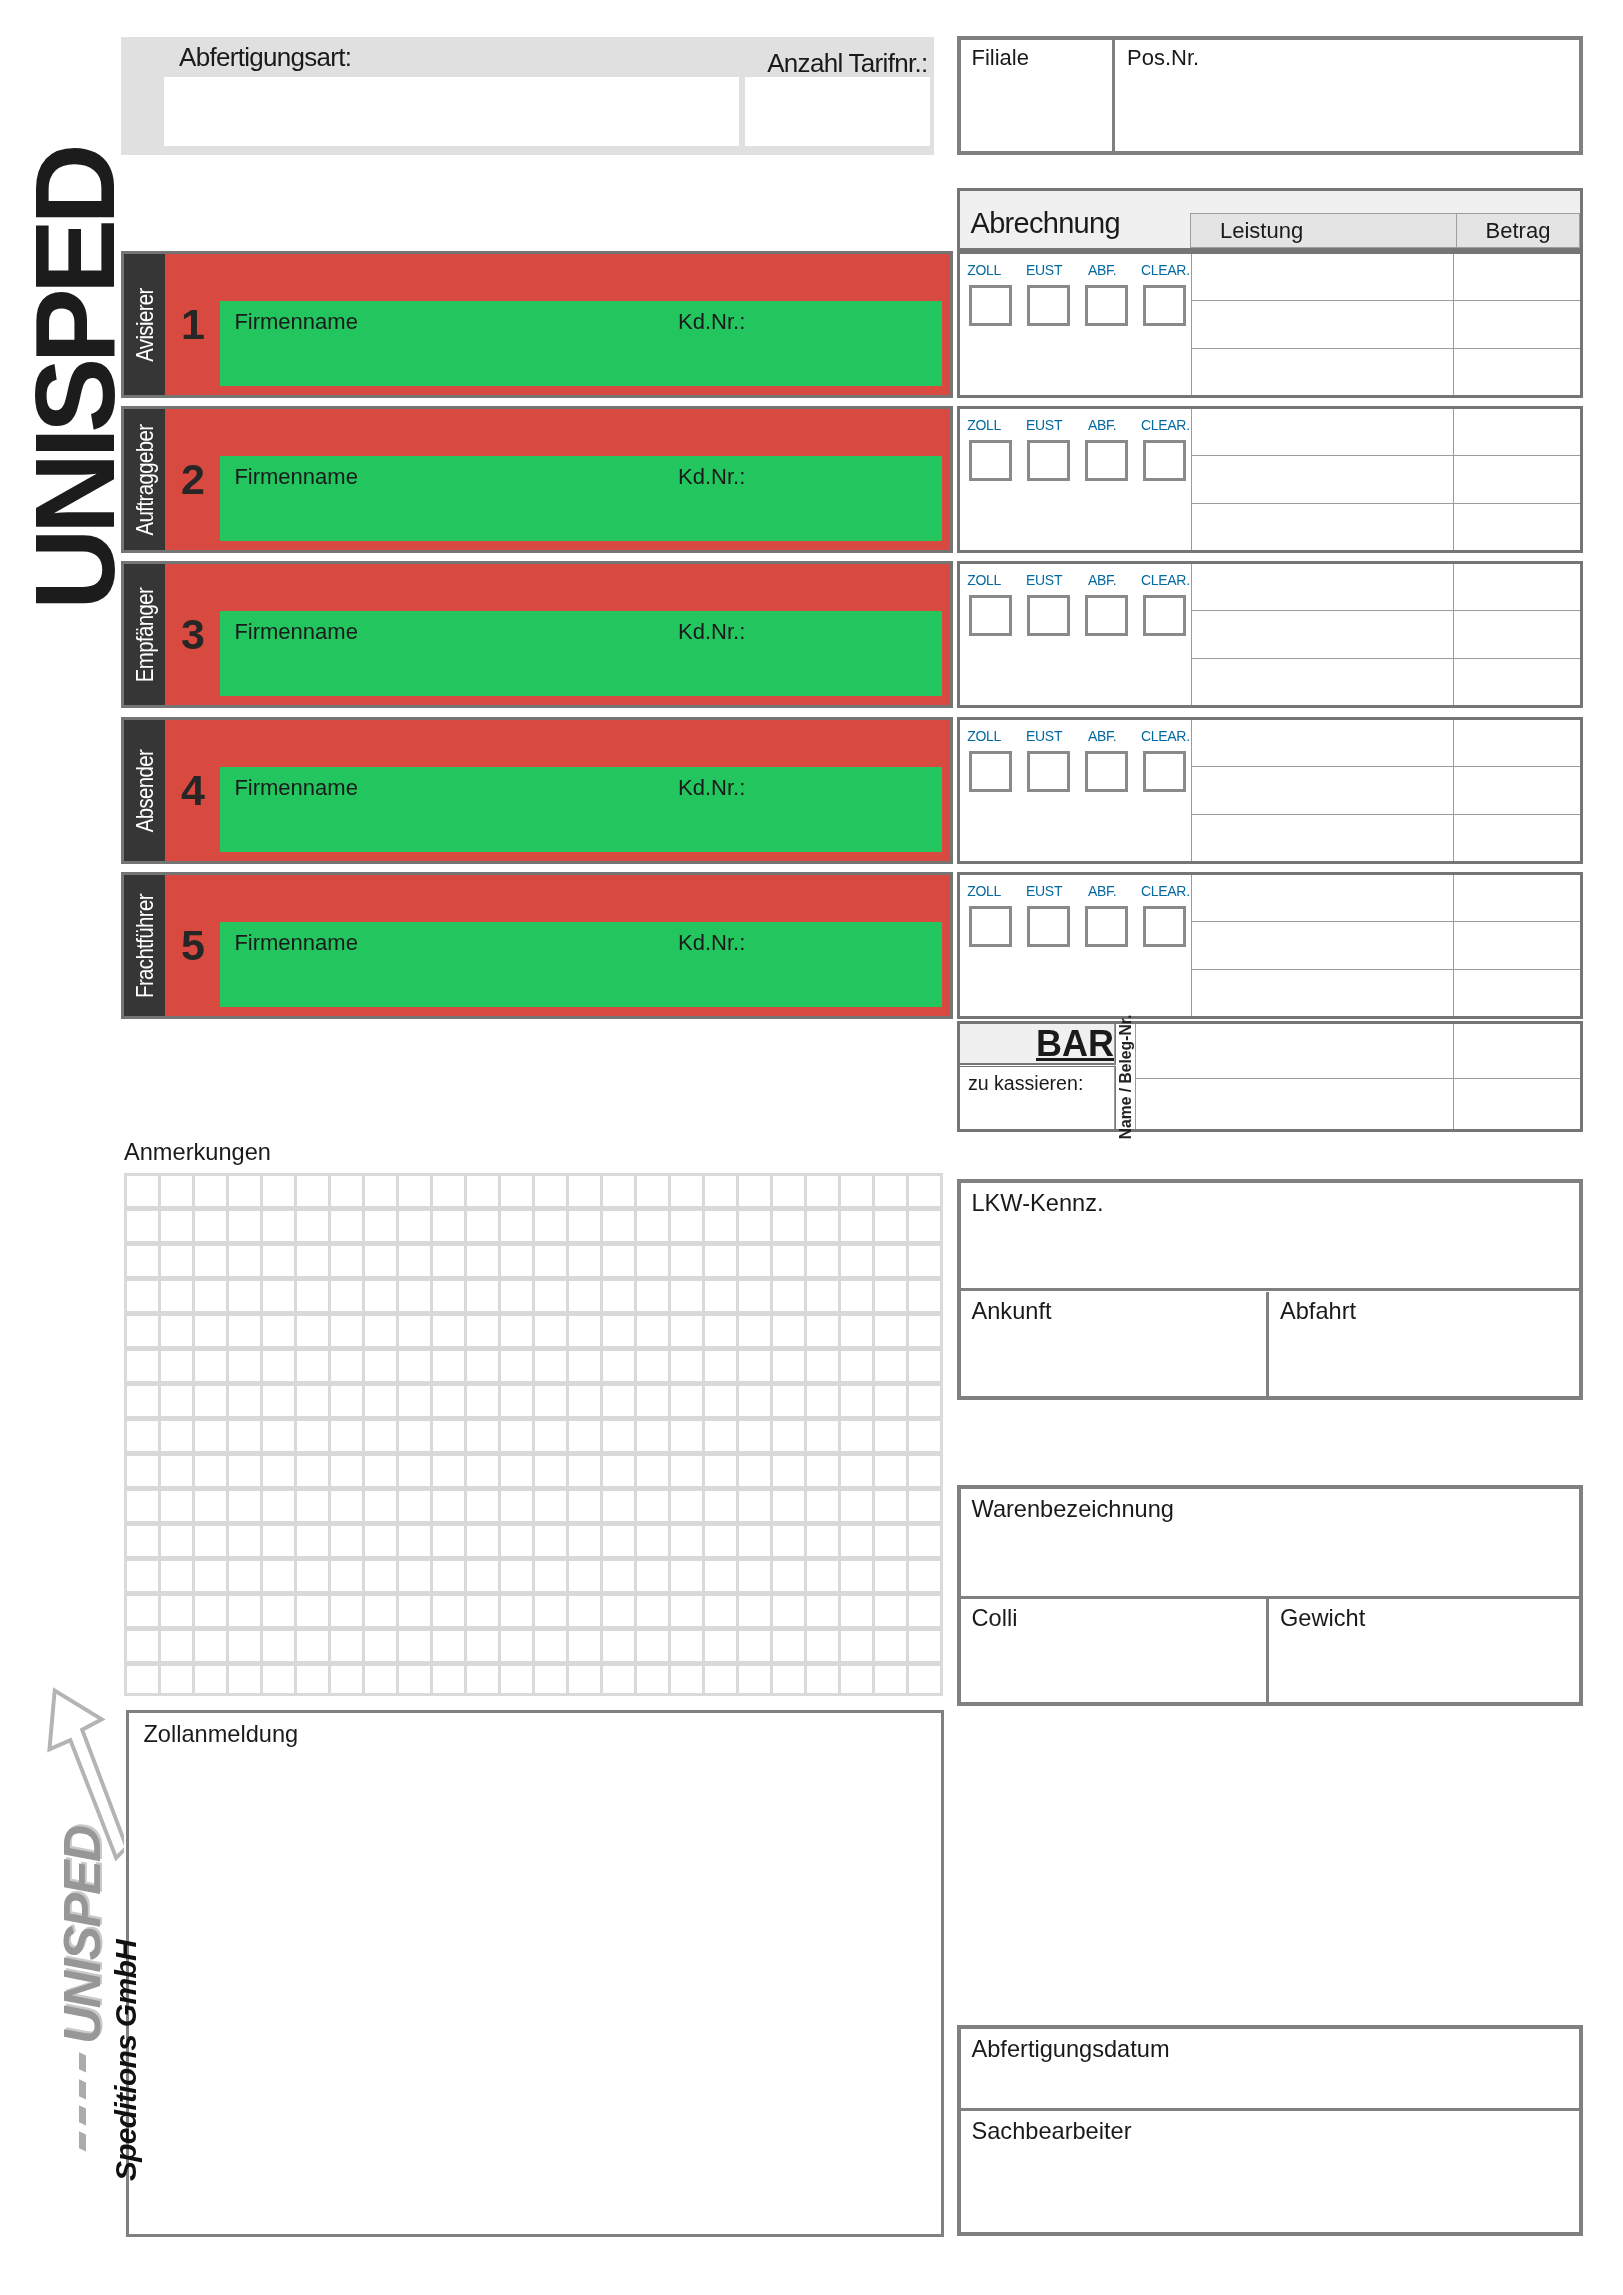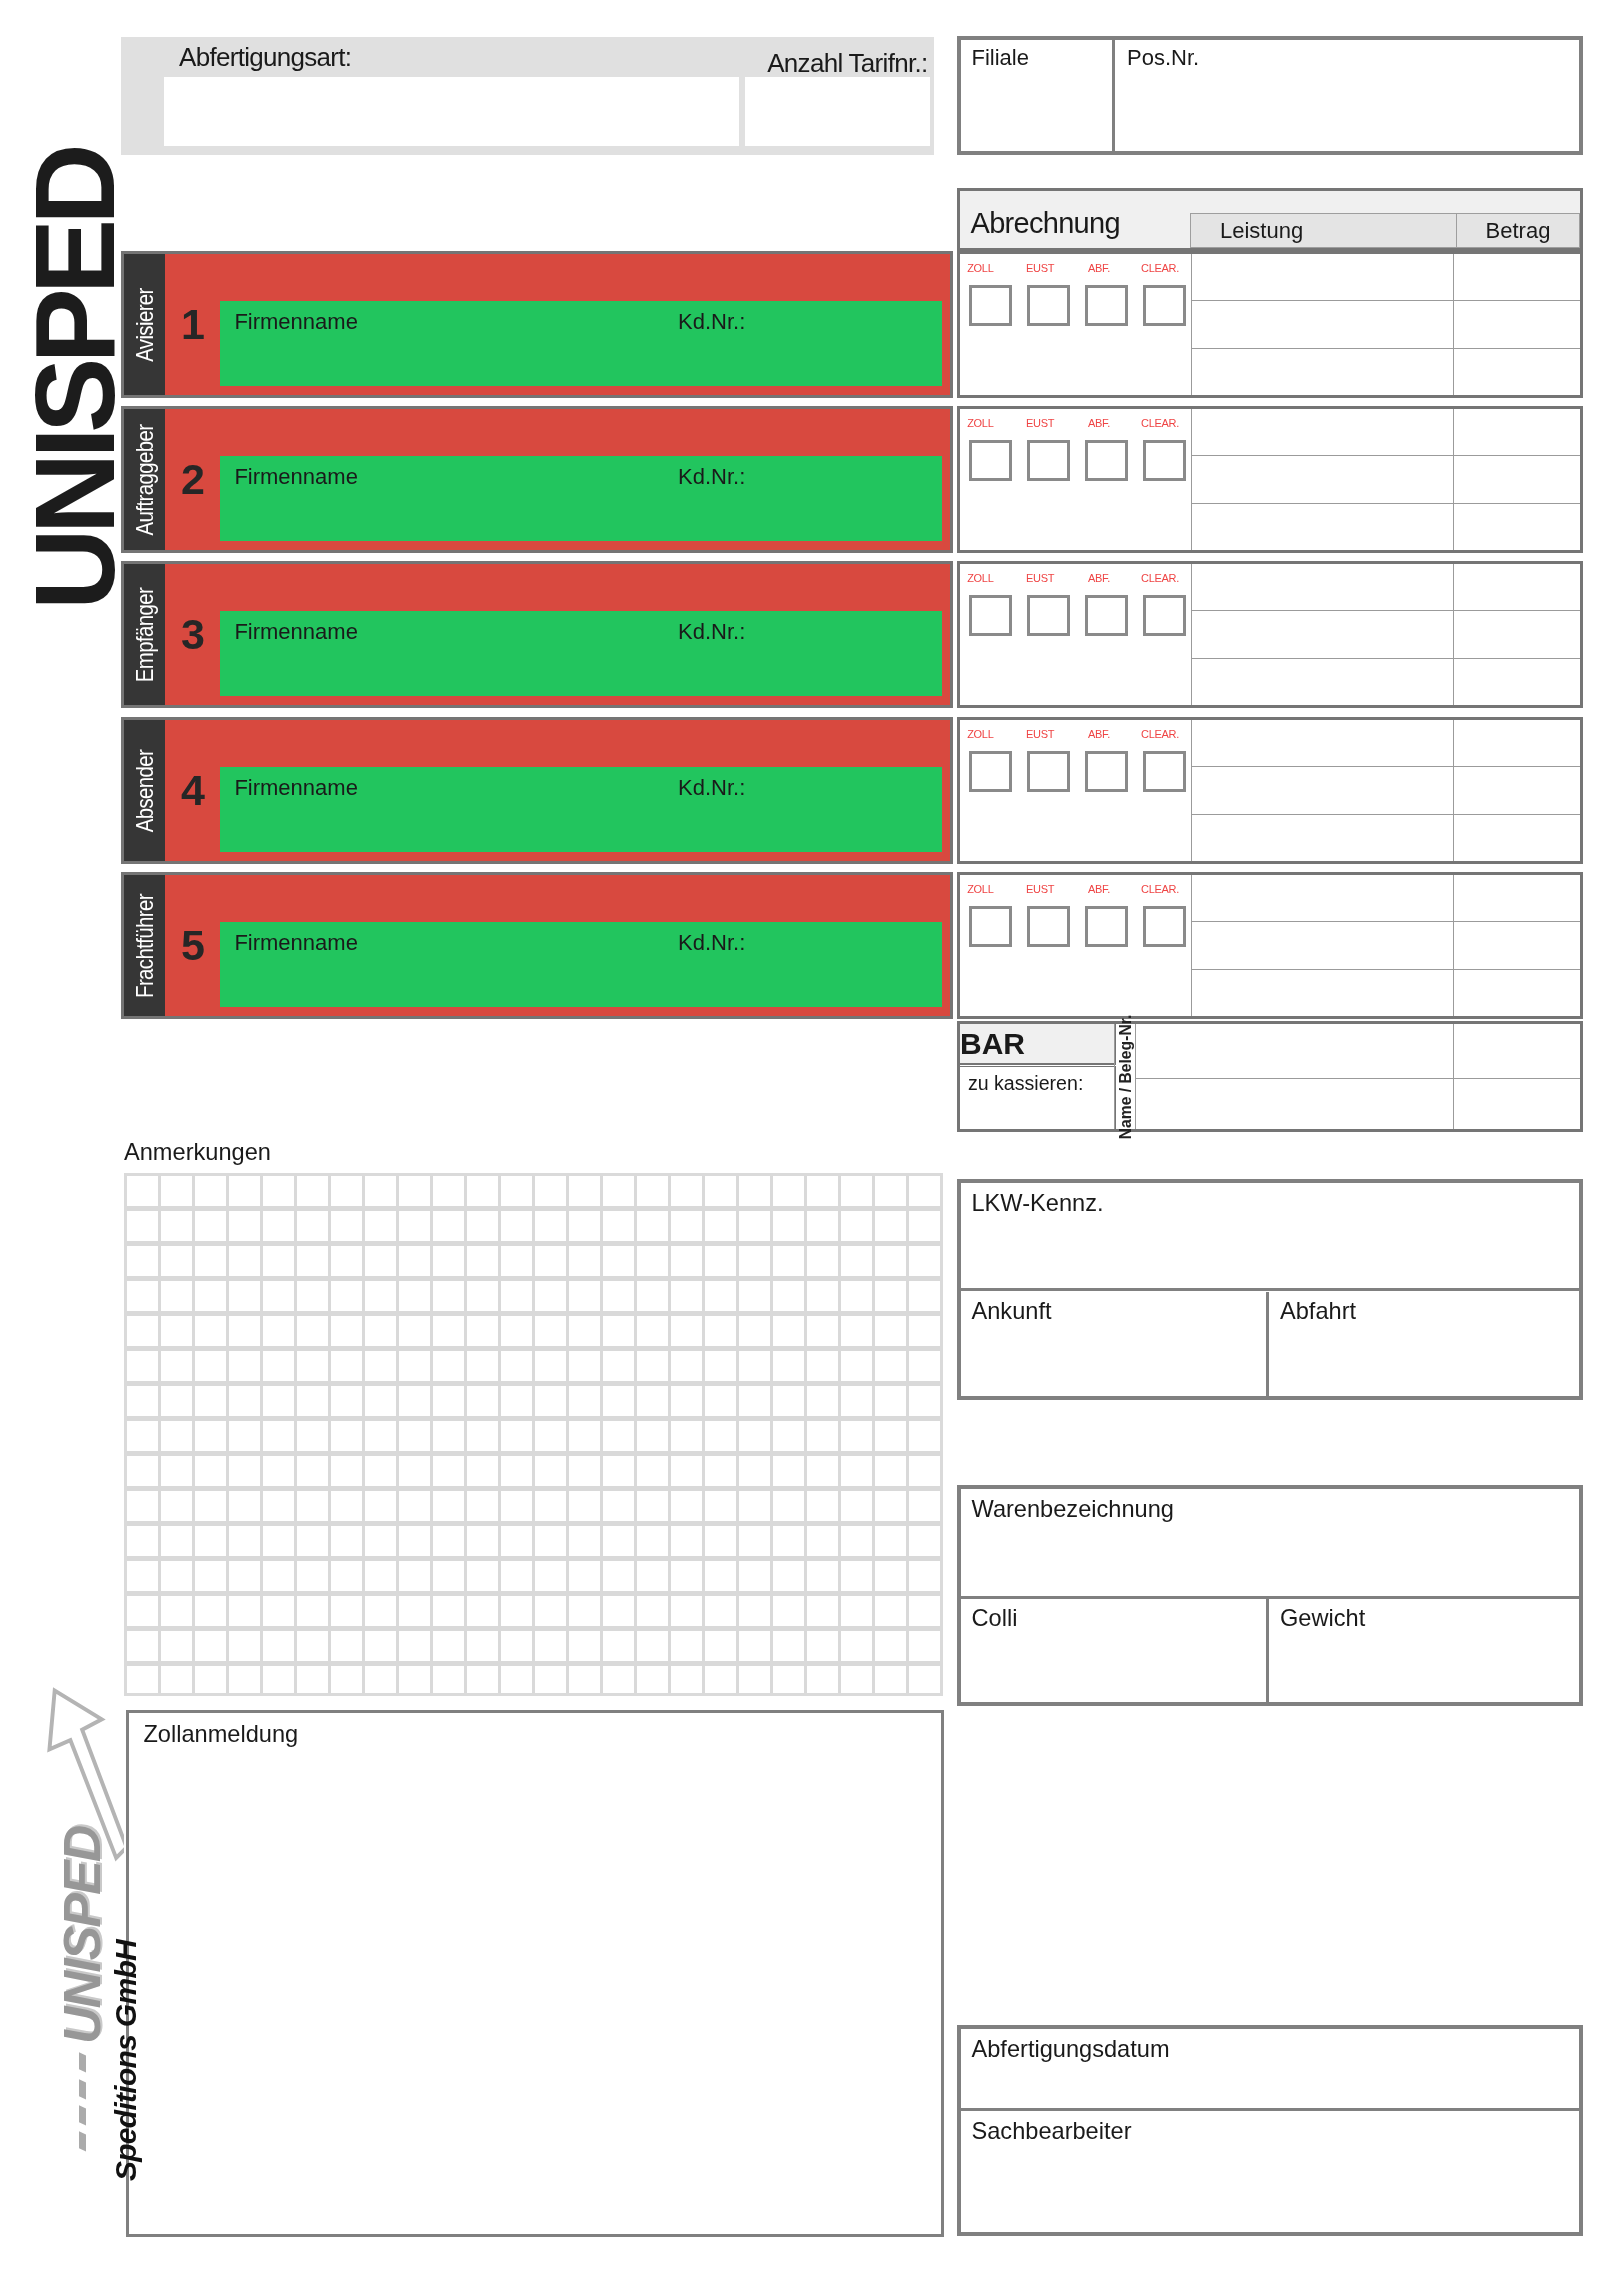--- a/index.html
+++ b/index.html
@@ -48,29 +48,29 @@
   .rownum { position:absolute; left:41px; top:0; bottom:0; width:56px; display:flex; align-items:center; justify-content:center;
             font-size:43px; font-weight:bold; color:#262626; }
   .inner-box { position:absolute; left:96px; right:8.5px; top:9.2px; bottom:9.2px; background:#22c55e;margin-top:38px; }
   .inner-box .fn { position:absolute; left:14.4px; top:7.9px; font-size:22px; }
   .inner-box .kd { position:absolute; left:458px; top:7.9px; font-size:22px; }
 
   
   .abr-row { left:957px; width:626px; height:147px; background:#fff; border:3.3px solid #757575; }
   .vline { position:absolute; top:0; bottom:0; width:1.3px; background:#9B9B9B; }
   .hline { position:absolute; height:1.3px; background:#9B9B9B; }
-  .cklabel { position:absolute; top:7.9px; font-size:11px; letter-spacing:-0.3px; color:#ef4444; }
+  .cklabel { position:absolute; top:7.9px; font-size:14px; letter-spacing:-0.3px; color:#0369a1; }
   .ckbox { position:absolute; top:31px; width:37px; height:35px; background:#fff; border:3.9px solid #8a8a8a; }
   .cellzone { position:absolute; }
 
   
   .bar-block { left:957px; top:1021px; width:626px; height:111px; background:#fff; border:3.3px solid #757575; }
   .bar-head { position:absolute; left:0; top:0; width:154px; height:39px; background:#F0F0F0;
               border-right:2.6px solid #757575; border-bottom:2.6px solid #757575;
-              display:flex; align-items:center; justify-content:flex-start; font-size:30px; font-weight:bold; }
+              display:flex; align-items:center; justify-content:flex-end; font-size:36px; font-weight:bold;text-decoration:underline; }
   .bar-kass { position:absolute; left:0; top:42px; width:154px; bottom:0; background:#fff;
               border-right:2.6px solid #757575; border-top:1.3px solid #757575; }
   .bar-kass span { position:absolute; left:7.9px; top:5.2px; font-size:19.6px; }
   .bar-vlabel { position:absolute; left:156px; top:0; bottom:0; width:19.6px; }
   .bar-vlabel span { position:absolute; left:50%; top:50%; transform:translate(-50%,-50%) rotate(-90deg);
                      font-size:15.7px; font-weight:bold; white-space:nowrap; color:#222; }
 
   
   .anm-label { left:124px; top:1139px; font-size:23.6px; }
   .anm-grid {

